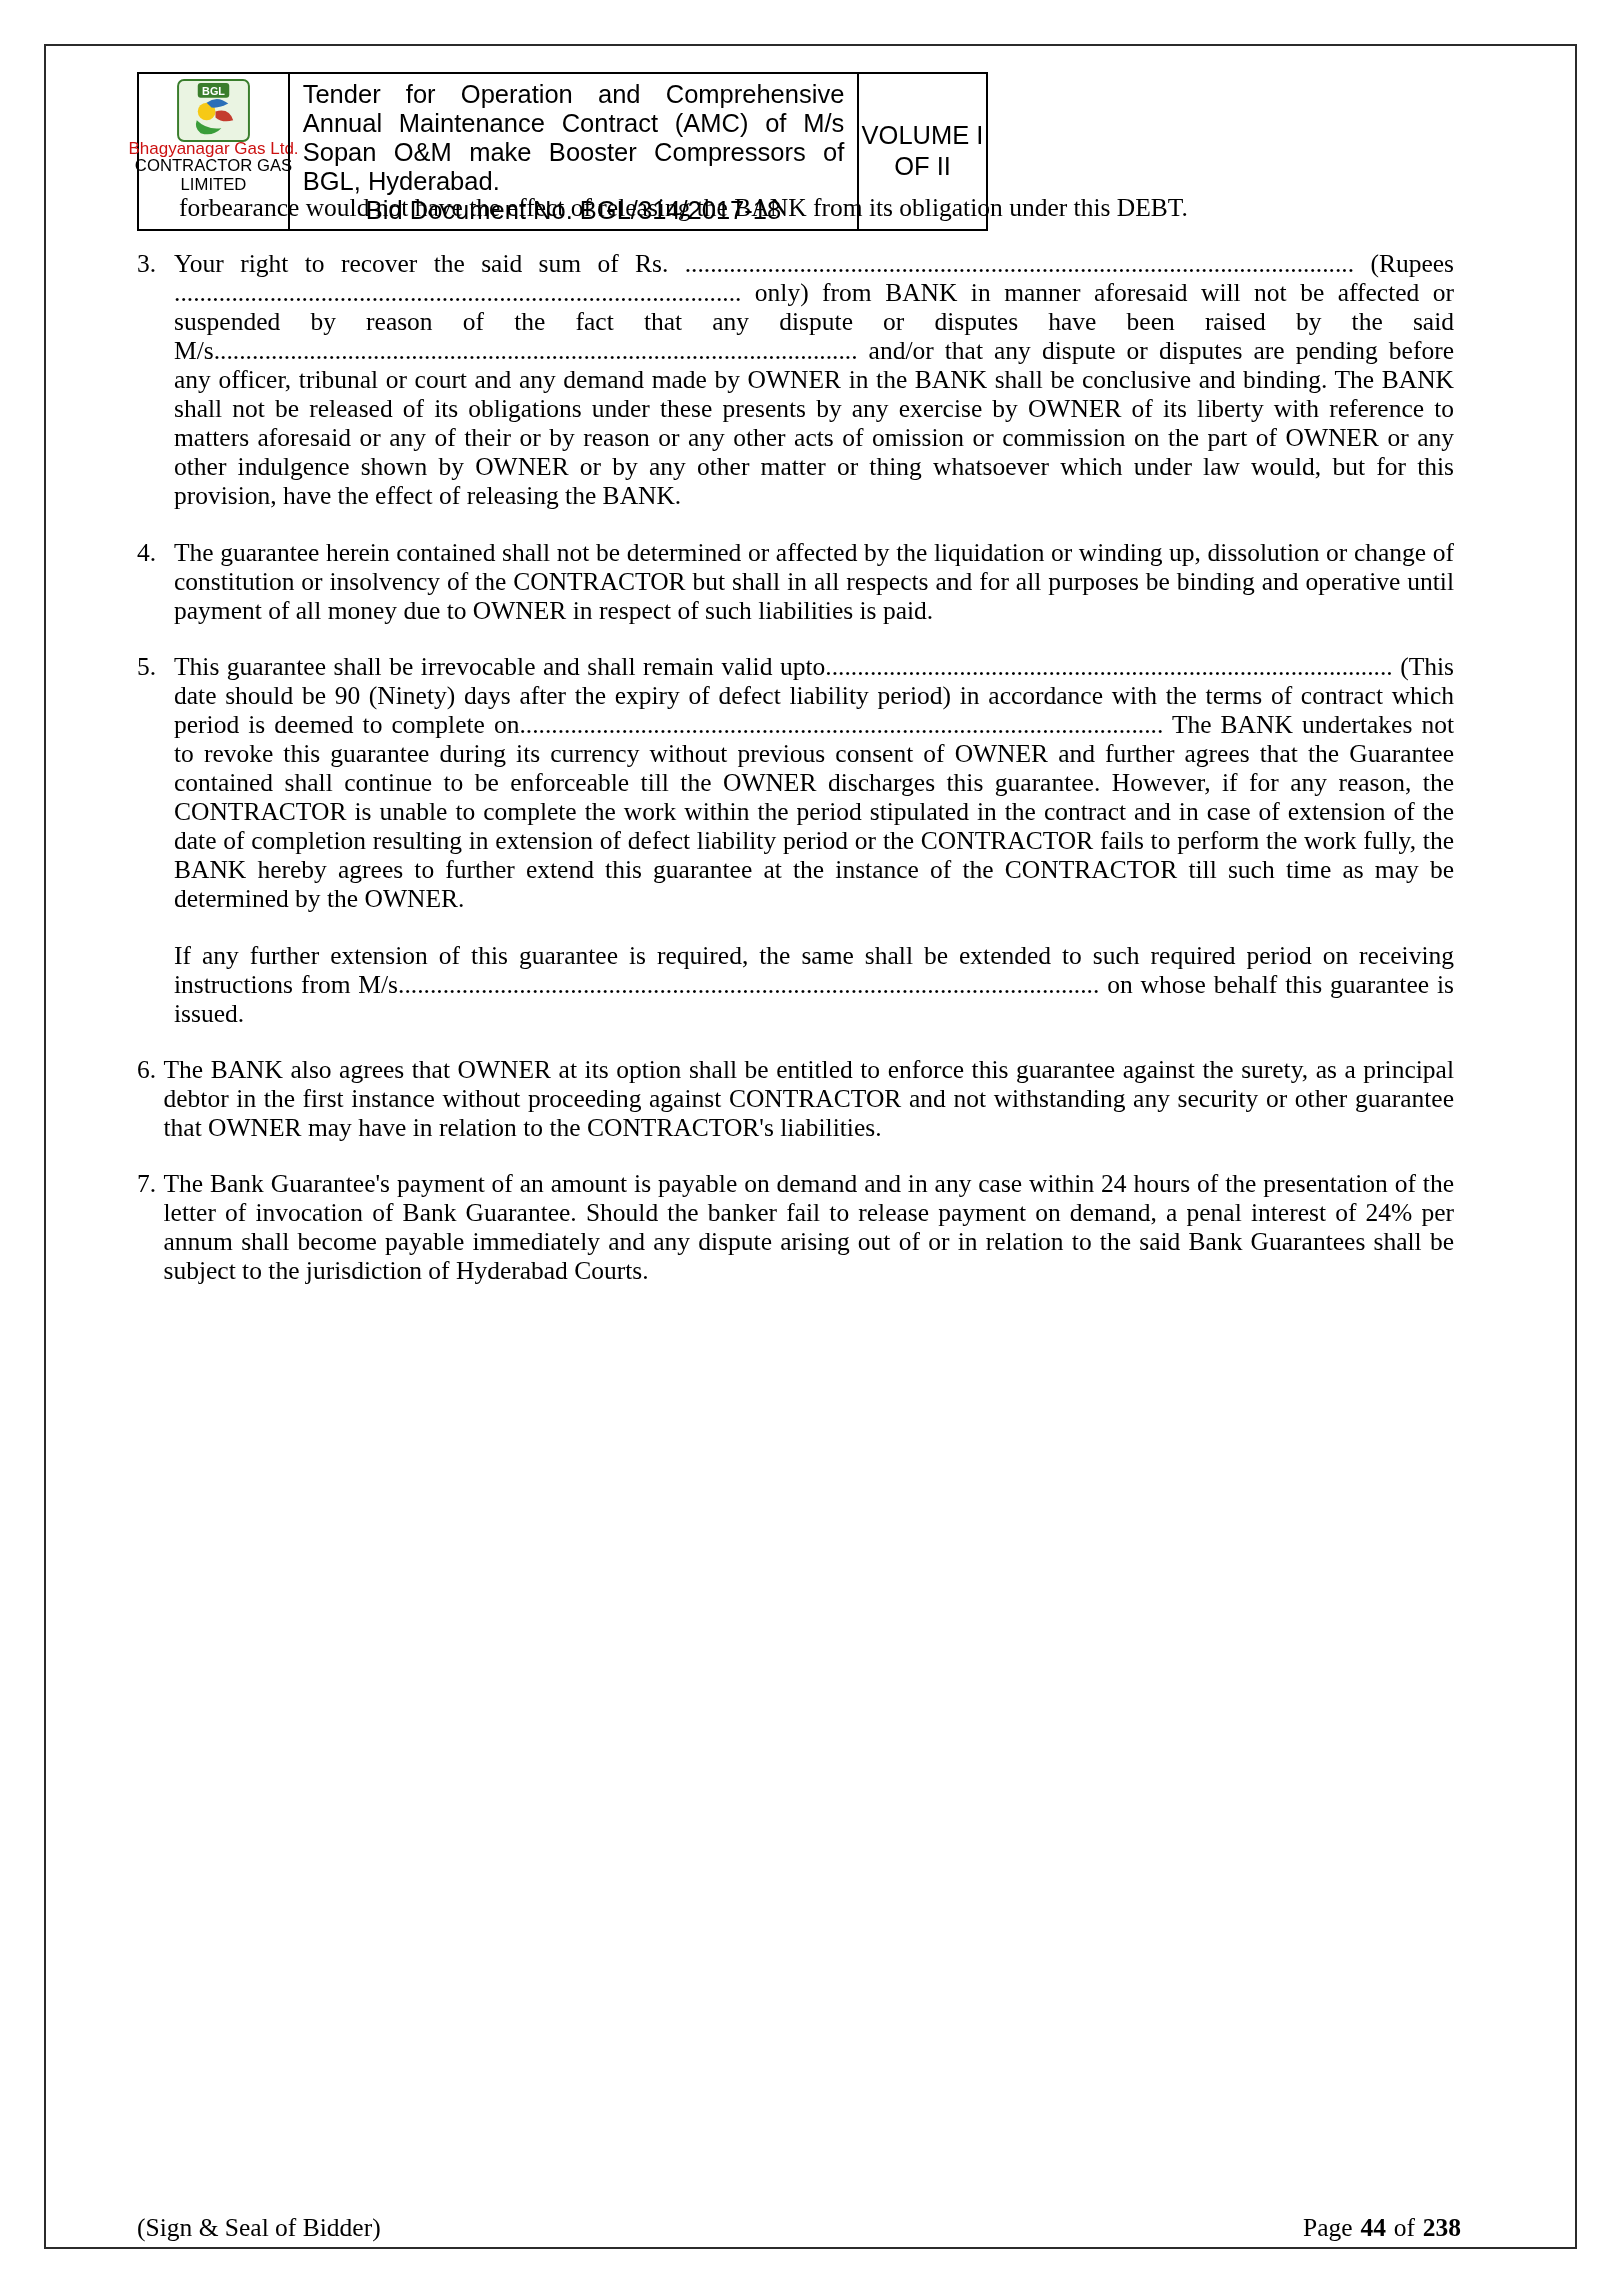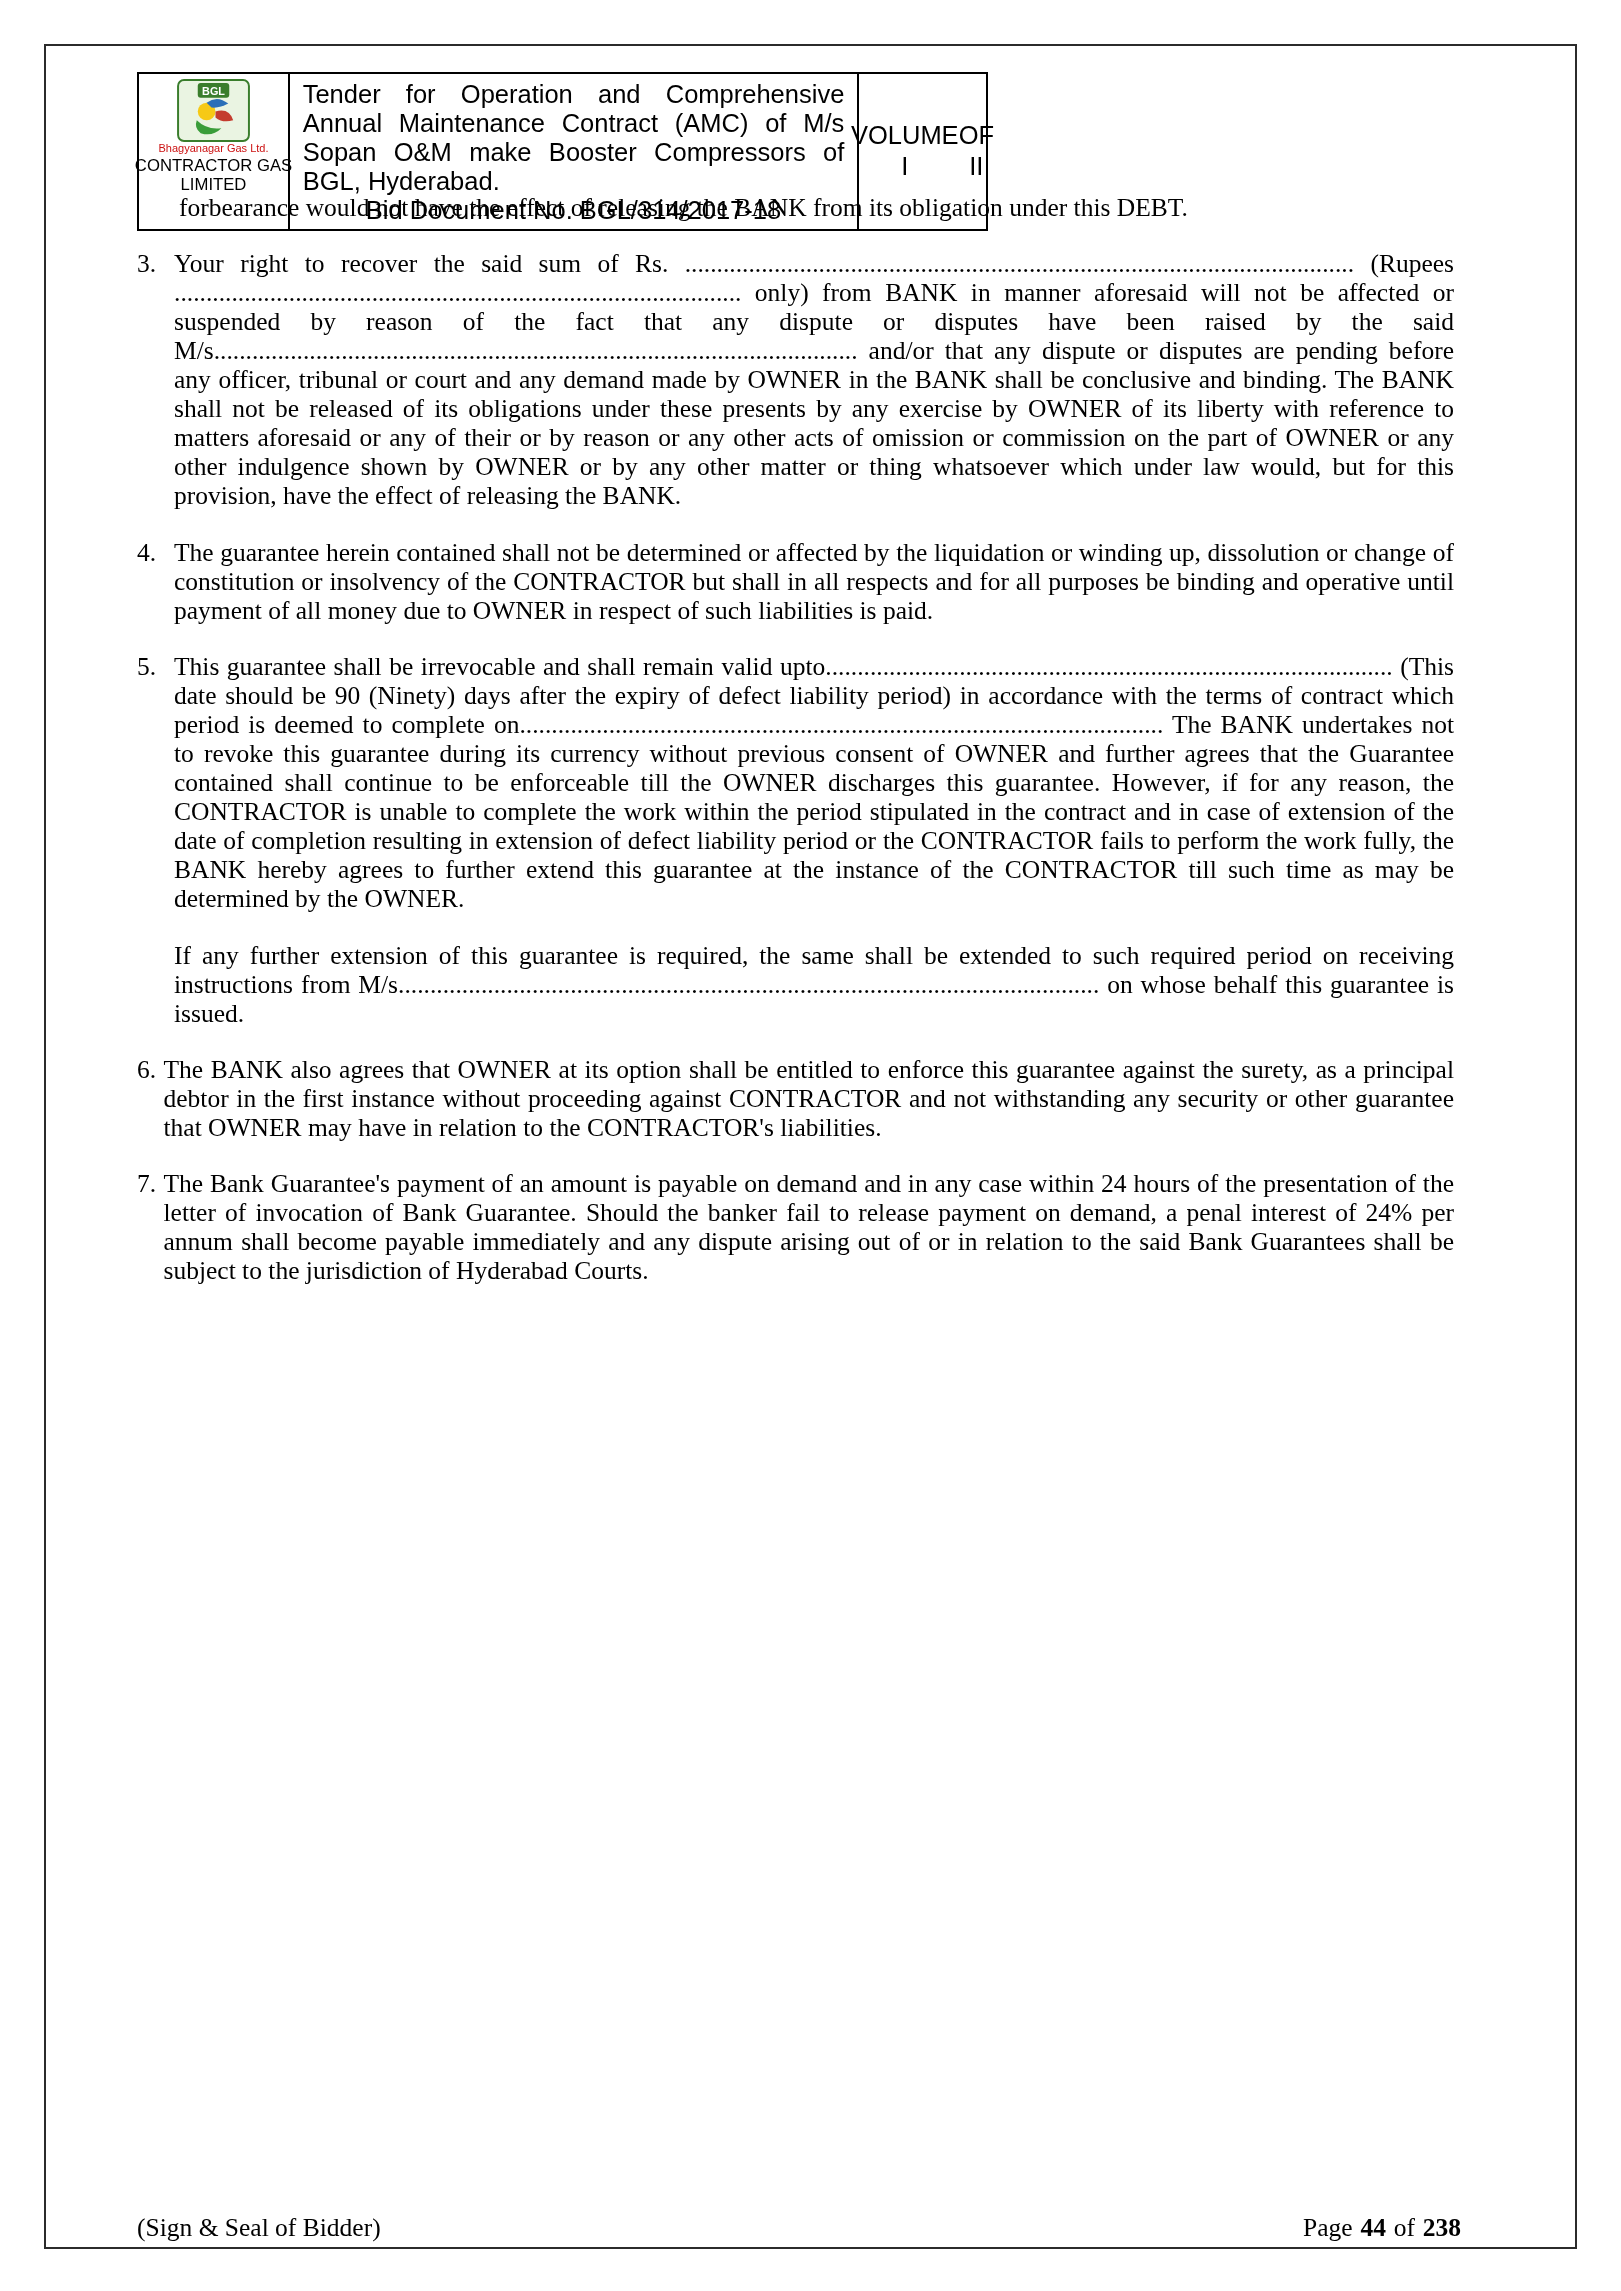--- a/index.html
+++ b/index.html
@@ -30,35 +30,35 @@
     background:#fff;
     font-family:"Liberation Sans", sans-serif;
   }
   .hcell + .hcell { border-left:2px solid #000; }
   .logo-cell {
     width:149px; flex:none;
     display:flex; flex-direction:column; align-items:center;
     padding:4.9px 2.9px 3.9px;
   }
   .logo-sub {
-    font-size:11px; color:#cc1111; line-height:13.7px; white-space:nowrap;
+    font-size:17px; color:#cc1111; line-height:13.7px; white-space:nowrap;
   }
   .logo-name {
     font-size:16.7px; line-height:19.6px; color:#000; text-align:center; white-space:nowrap;
   }
   .title-cell {
     flex:1;
     padding:5.9px 12.7px 3.9px;
     font-size:25.5px; line-height:29px;
   }
   .title-text { text-align:justify; }
   .bid-doc { text-align:center; }
   .volume-cell {
     width:129px; flex:none;
-    display:flex; flex-direction:row; justify-content:center; align-items:center;
+    display:flex; flex-direction:column; justify-content:center; align-items:center;
     font-size:25.5px; line-height:31px; text-align:center;
   }
   
   .doc-body {
     position:absolute;
     left:137px; top:193px;
     width:1317px;
     font-size:25.5px;
     line-height:29px;
   }

